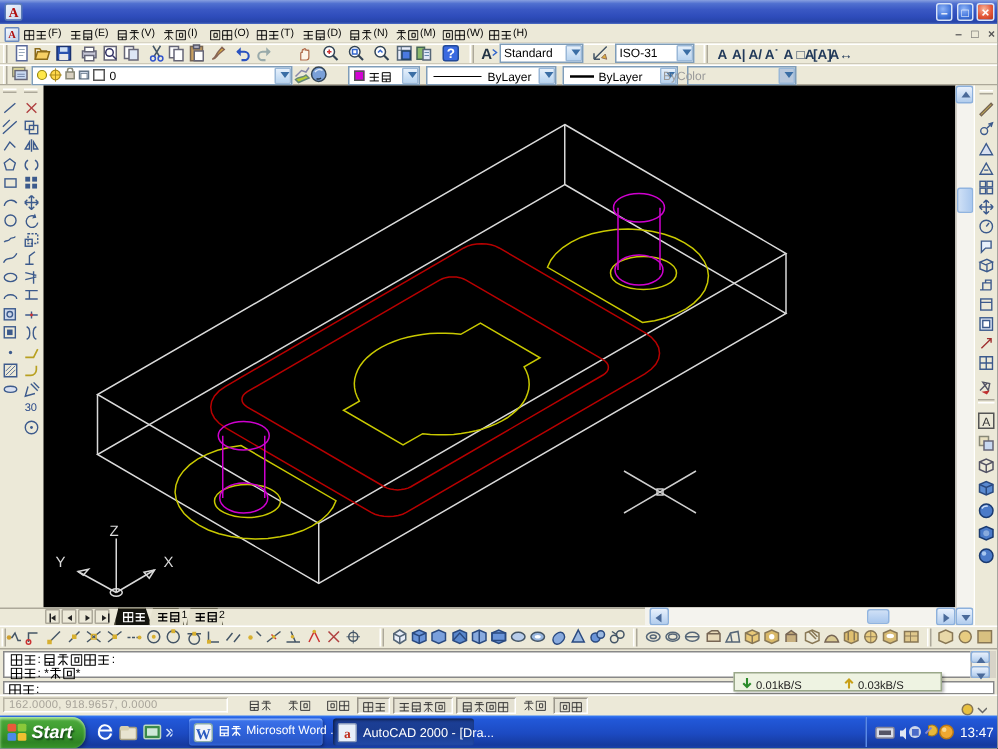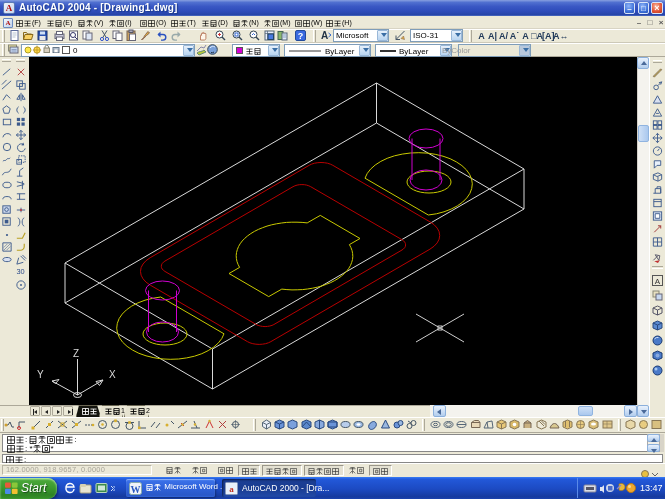--- a/index.html
+++ b/index.html
@@ -1,20 +1,19 @@
 <!DOCTYPE html>
 <html><head><meta charset="utf-8"><style>
 *{margin:0;padding:0;box-sizing:border-box;}
 body{font-family:"Liberation Sans",sans-serif;}
 #root{position:relative;width:665px;height:499px;overflow:hidden;background:#ece9d8;font-family:"Liberation Sans",sans-serif;}
 </style></head><body>
 <div id="root">
     <div style="position:absolute;left:0;top:0;width:665px;height:16px;background:linear-gradient(180deg,#88a0e0 0%,#5070d0 15%,#3a58c4 40%,#2e4cba 70%,#2644a8 92%,#5070c4 100%);"></div>
     <div style="position:absolute;left:3px;top:2px;width:12px;height:12px;background:linear-gradient(135deg,#eef3fb,#c8d6ee);border:1px solid #5a7ab5;border-radius:2px;font:bold 9px/10px 'Liberation Serif',serif;color:#b01010;text-align:center;">A</div>
-    <div style="position:absolute;left:19px;top:1px;height:14px;line-height:14px;color:#fff;font-weight:bold;font-size:10px;text-shadow:1px 1px 1px #1a3a8a;letter-spacing:0.2px;white-space:nowrap;">AutoCAD 2004 - [Drawing1.dwg]</div>
     <div style="position:absolute;left:624px;top:2px;width:11px;height:12px;background:radial-gradient(circle at 40% 30%,#8fb4f8,#3b6fd8 65%,#2d55b0);border:1px solid #d8e4f8;border-radius:2px;color:#fff;font:bold 8px/11px 'Liberation Sans',sans-serif;text-align:center;">–</div>
     <div style="position:absolute;left:638px;top:2px;width:11px;height:12px;background:radial-gradient(circle at 40% 30%,#8fb4f8,#3b6fd8 65%,#2d55b0);border:1px solid #d8e4f8;border-radius:2px;color:#fff;font:bold 8px/11px 'Liberation Sans',sans-serif;text-align:center;">□</div>
     <div style="position:absolute;left:651px;top:2px;width:12px;height:12px;background:radial-gradient(circle at 40% 30%,#f8b49a,#e4583a 55%,#b83518);border:1px solid #d8e4f8;border-radius:2px;color:#fff;font:bold 9px/11px 'Liberation Sans',sans-serif;text-align:center;">×</div>
     <div style="position:absolute;left:0;top:16px;width:665px;height:13px;background:#ece9d8;border-bottom:1px solid #d8d4c4;"></div>
     <div style="position:absolute;left:3px;top:18px;width:10px;height:10px;background:linear-gradient(135deg,#f5f8fd,#bcd0ea);border:1px solid #6a8ac0;border-radius:1px;font:bold 7px/9px 'Liberation Serif',serif;color:#b01010;text-align:center;">A</div>
     <div style="position:absolute;left:16px;top:19px;height:8px;white-space:nowrap;"><span style="margin-right:1px;display:inline-block;height:7px"><svg width="7" height="7" viewBox="0 0 8 8" style="vertical-align:top;margin-top:1px">
           <path d="M0.5 0.5H7.5V7.5H0.5ZM0.5 4H7.5M4 0.5V7.5" fill="none" stroke="#000" stroke-width="0.75"></path>
         </svg></span><span style="margin-right:1px;display:inline-block;height:7px"><svg width="7" height="7" viewBox="0 0 8 8" style="vertical-align:top;margin-top:1px">
           <path d="M0.5 1.2H7.5M0.5 4H7.5M0.5 6.8H7.5M4 1.2V6.8" fill="none" stroke="#000" stroke-width="0.75"></path>
         </svg></span><span style="font-size:7px;vertical-align:top;line-height:8px">(F)</span></div>
@@ -156,21 +155,21 @@
     <svg style="position:absolute;left:294px;top:29px" width="13" height="13" viewBox="0 0 13 13">
       <rect x="1.5" y="1.5" width="10" height="10" rx="1.5" fill="#3a6ae0" stroke="#224a9a"></rect>
       <text x="6.5" y="9.5" font-size="9" font-weight="bold" fill="#fff" text-anchor="middle" font-family="Liberation Sans">?</text>
     </svg>
     <div style="position:absolute;left:313px;top:30px;width:3px;height:12px;border-left:1px solid #fff;border-right:1px solid #aca899;"></div>
     <svg style="position:absolute;left:320px;top:29px" width="13" height="13" viewBox="0 0 13 13">
       <text x="4.5" y="10" font-size="10" font-weight="bold" fill="#234" text-anchor="middle" font-family="Liberation Sans">A</text>
       <path d="M8.5 4l2.5 2-2.5 2" fill="none" stroke="#36c"></path>
     </svg>
     <div style="position:absolute;left:333px;top:29px;width:56px;height:13px;background:#fff;border:1px solid #7f9db9;"></div>
-    <div style="position:absolute;left:336px;top:31px;font-size:8px;line-height:9px;color:#000;white-space:nowrap;">Microsoft</div>
+    <div style="position:absolute;left:336px;top:31px;font-size:8px;line-height:9px;color:#000;white-space:nowrap;">Standard</div>
     <div style="position:absolute;left:377px;top:30px;width:11px;height:11px;background:linear-gradient(180deg,#e6f0fb,#b8d4f0);border:1px solid #9ab8d8;border-radius:1px;">
       <div style="position:absolute;left:2.5px;top:2px;width:0;height:0;border-left:3px solid transparent;border-right:3px solid transparent;border-top:4px solid #3a6ea5;"></div>
     </div>
     <svg style="position:absolute;left:394px;top:29px" width="13" height="13" viewBox="0 0 13 13">
       <path d="M2 10.5 10.5 2M2 10.5h4M2 10.5V6.5" stroke="#456"></path>
       <path d="M7 9.5l3.5 1-1-3.5z" fill="#e0b040" stroke="#865" stroke-width="0.6"></path>
     </svg>
     <div style="position:absolute;left:410px;top:29px;width:53px;height:13px;background:#fff;border:1px solid #7f9db9;"></div>
     <div style="position:absolute;left:413px;top:31px;font-size:8px;line-height:9px;color:#000;white-space:nowrap;">ISO-31</div>
     <div style="position:absolute;left:451px;top:30px;width:11px;height:11px;background:linear-gradient(180deg,#e6f0fb,#b8d4f0);border:1px solid #9ab8d8;border-radius:1px;">
@@ -826,29 +825,39 @@
       <div style="position:absolute;left:3px;top:1.5px;white-space:nowrap"><span style="margin-right:1px;display:inline-block;height:7px"><svg width="7" height="7" viewBox="0 0 8 8" style="vertical-align:top;margin-top:1px">
             <path d="M0.5 0.5V7.5M0.5 0.5H7.5V7.5H0.5M3 2.5H5.5V5.5H3Z" fill="none" stroke="#333" stroke-width="0.75"></path>
           </svg></span><span style="margin-right:1px;display:inline-block;height:7px"><svg width="7" height="7" viewBox="0 0 8 8" style="vertical-align:top;margin-top:1px">
             <path d="M0.5 0.5H7.5V7.5H0.5ZM0.5 4H7.5M4 0.5V7.5" fill="none" stroke="#333" stroke-width="0.75"></path>
           </svg></span></div>
     </div>
     <div style="position:absolute;left:640px;top:465px;width:18px;height:10px;"><svg width="18" height="10" viewBox="0 0 18 10">
         <circle cx="5" cy="5" r="3.5" fill="#e8c040" stroke="#875"></circle>
         <path d="M12 4l3 3 3-3" fill="none" stroke="#666"></path>
       </svg></div>
+    <div style="position:absolute;left:489px;top:448px;width:139px;height:13px;background:#eef3e2;border:1px solid #9aa88a;box-shadow:1px 1px 2px rgba(0,0,0,0.3);">
+      <svg style="position:absolute;left:4px;top:2px" width="8" height="9" viewBox="0 0 8 9">
+        <path d="M4 1v6M1.5 4.5 4 7l2.5-2.5" fill="none" stroke="#2a8a2a" stroke-width="1.4"></path>
+      </svg>
+      <div style="position:absolute;left:14px;top:2.5px;font-size:7.5px;color:#222;">0.01kB/S</div>
+      <svg style="position:absolute;left:72px;top:2px" width="8" height="9" viewBox="0 0 8 9">
+        <path d="M4 8V2M1.5 4.5 4 2l2.5 2.5" fill="none" stroke="#c8a018" stroke-width="1.4"></path>
+      </svg>
+      <div style="position:absolute;left:82px;top:2.5px;font-size:7.5px;color:#222;">0.03kB/S</div>
+    </div>
     <div style="position:absolute;left:0;top:477px;width:665px;height:22px;background:linear-gradient(180deg,#3a80f2 0%,#2a66e8 6%,#2258d8 12%,#1c4ac2 55%,#163a9e 90%,#1b43ae 100%);"></div>
     <div style="position:absolute;left:0;top:478px;width:57px;height:21px;background:linear-gradient(180deg,#7ece6e 0%,#4aa73a 12%,#3c9a2e 45%,#2e8424 80%,#37942a 100%);border-radius:0 9px 9px 0;box-shadow:inset 0 1px 2px #b8e8a8, 1px 1px 3px rgba(0,0,0,0.4);">
 <svg style="position:absolute;left:4px;top:3px" width="15" height="15" viewBox="0 0 15 15">
 <rect x="1" y="1.5" width="5.8" height="5.2" rx="1" fill="#e85a3a"></rect>
 <rect x="7.8" y="1.5" width="5.8" height="5.2" rx="1" fill="#8ac83a"></rect>
 <rect x="1" y="7.7" width="5.8" height="5.2" rx="1" fill="#4a8ae8"></rect>
 <rect x="7.8" y="7.7" width="5.8" height="5.2" rx="1" fill="#f0c030"></rect>
 </svg>
-<span style="position:absolute;left:21px;top:3px;color:#fff;font-weight:normal;font-style:italic;font-size:12px;font-family:'Liberation Sans',sans-serif;text-shadow:1px 1px 1px #1a4a1a;">Start</span>
+<span style="position:absolute;left:21px;top:3px;color:#fff;font-weight:bold;font-style:italic;font-size:12px;font-family:'Liberation Sans',sans-serif;text-shadow:1px 1px 1px #1a4a1a;">Start</span>
     </div>
     <svg style="position:absolute;left:63px;top:481px" width="52" height="14" viewBox="0 0 52 14">
 <circle cx="7" cy="7" r="5.5" fill="#2a5ad0"></circle>
       <path d="M3 7a4 4 0 0 0 8 1M3 7a4 4 0 0 1 8-1h-8" fill="none" stroke="#fff" stroke-width="1.4"></path>
 <rect x="17" y="4" width="11" height="8" rx="1" fill="#e8e4d0" stroke="#a8a080"></rect>
       <rect x="17" y="3" width="6" height="3" rx="1" fill="#d8d0b0"></rect>
 <rect x="33" y="2.5" width="11" height="9" rx="1" fill="#3a8a4a" stroke="#bcd8c0"></rect>
       <rect x="35" y="4.5" width="7" height="5" fill="#cfe8d8"></rect>
 <path d="M48 5l2.5 2.5L48 10M50.5 5 53 7.5 50.5 10" stroke="#cfe0fa" fill="none"></path>
 </svg>

